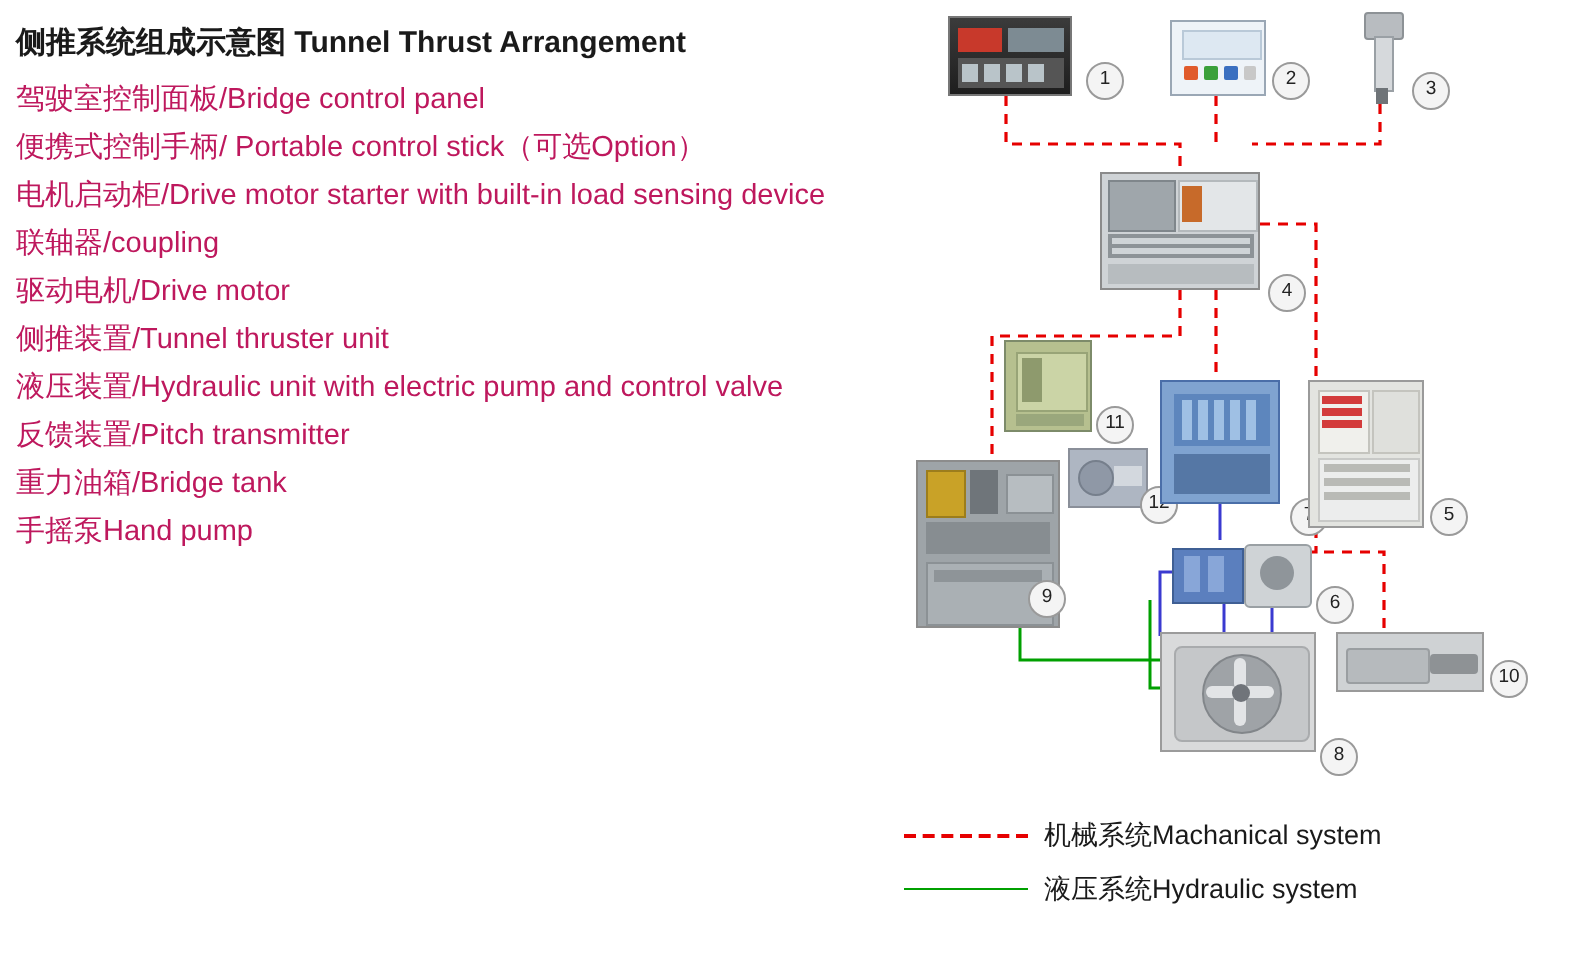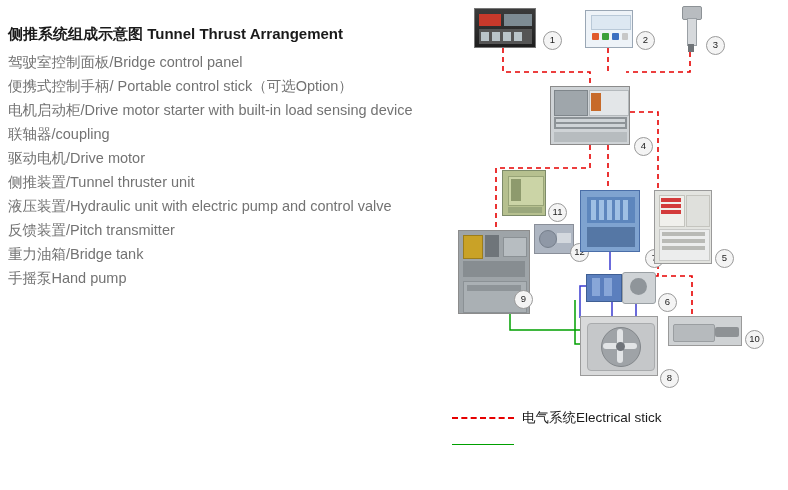--- a/index.html
+++ b/index.html
@@ -17,34 +17,34 @@
   #page {
     position: absolute;
     left: 0; top: 0;
     width: 788px; height: 490px;
     background: #ffffff;
   }
   
   #legend-list {
     position: absolute;
     left: 8px;
-    top: 24px;
+    top: 12px;
     width: 450px;
   }
   #title-line {
     font-size: 15px;
     font-weight: bold;
     color: #1a1a1a;
     line-height: 20px;
     margin-bottom: 6px;
     white-space: nowrap;
   }
   .item-line {
     font-size: 14.5px;
-    color: #737373;
+    color: #be185d;
     line-height: 24px;
     white-space: nowrap;
   }
   
   #legend-key {
     position: absolute;
     left: 452px;
     top: 404px;
     width: 330px;
   }
@@ -126,24 +126,25 @@
     <div class="item-line">侧推装置/Tunnel thruster unit</div>
     <div class="item-line">液压装置/Hydraulic unit with electric pump and control valve</div>
     <div class="item-line">反馈装置/Pitch transmitter</div>
     <div class="item-line">重力油箱/Bridge tank</div>
     <div class="item-line">手摇泵Hand pump</div>
   </div>
 
   <div id="legend-key">
     <div class="key-row">
       <div class="key-line dashed"></div>
-      <div class="key-label">电气系统Electrical stick</div>
+      <div class="key-label">机械系统Machanical system</div>
     </div>
     <div class="key-row">
       <div class="key-line solid-green"></div>
+      <div class="key-label">液压系统Hydraulic system</div>
     </div>
   </div>
 
   <div id="diagram">
 
     <svg id="wires" viewBox="0 0 348 400">
 
       <g fill="none" stroke="#e60000" stroke-width="1.6" stroke-dasharray="5,4">
 
         <path d="M 63 48 L 63 72 L 150 72 L 150 86"></path>

